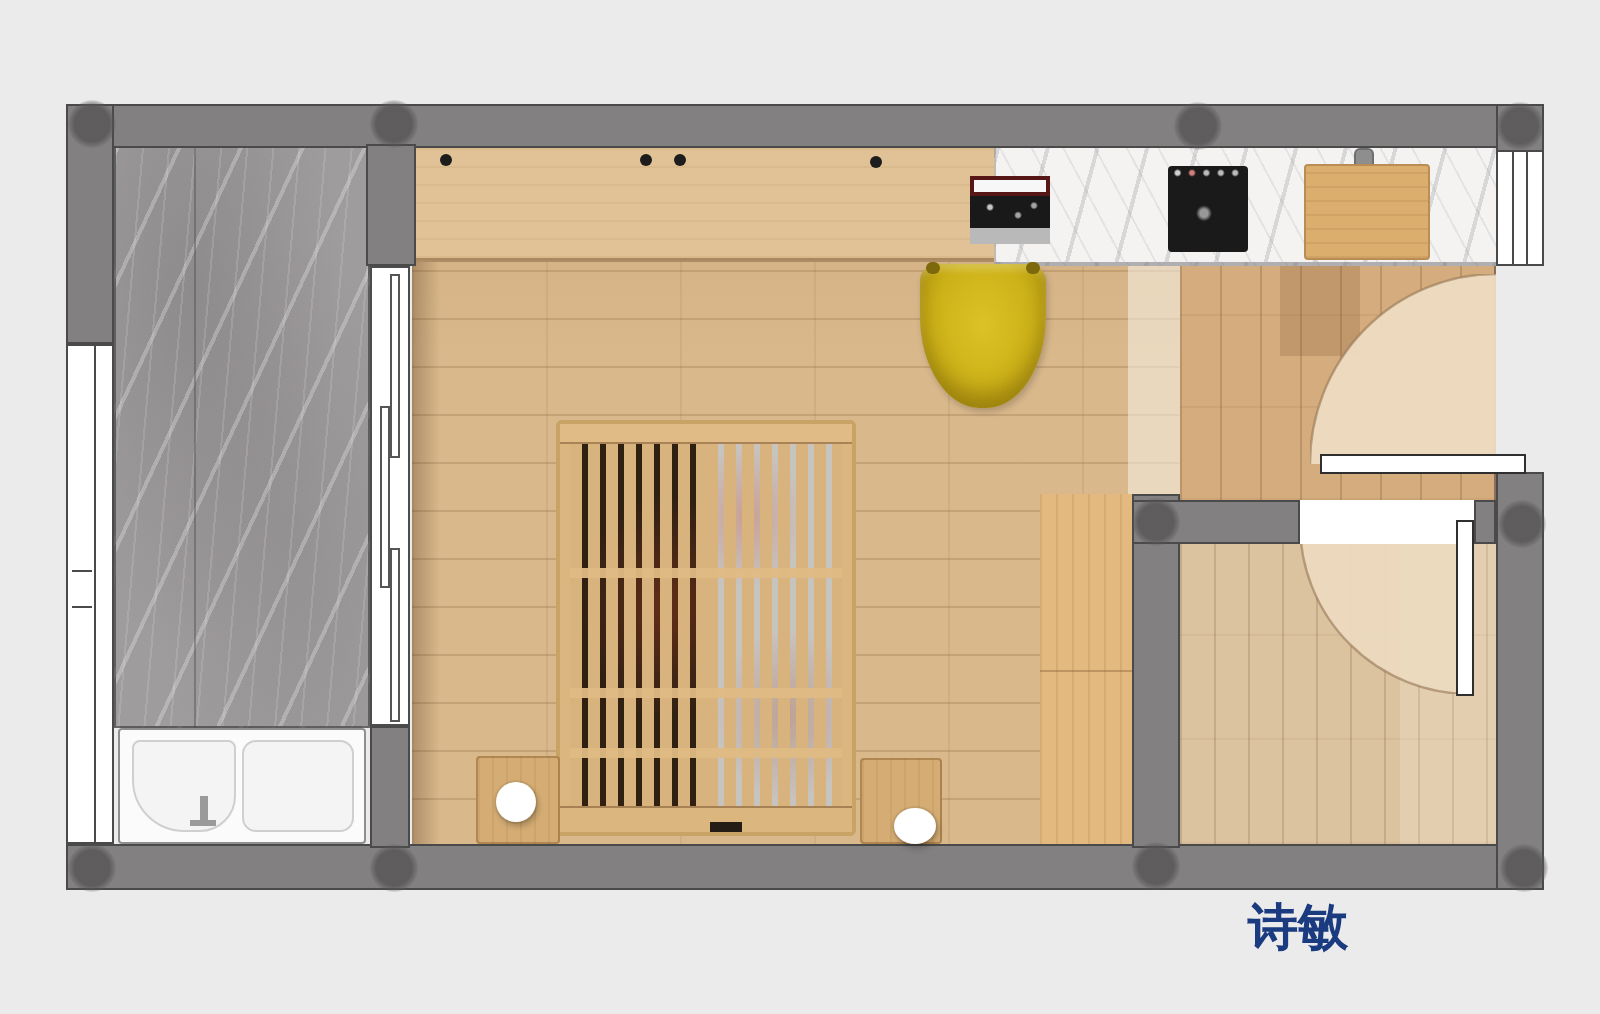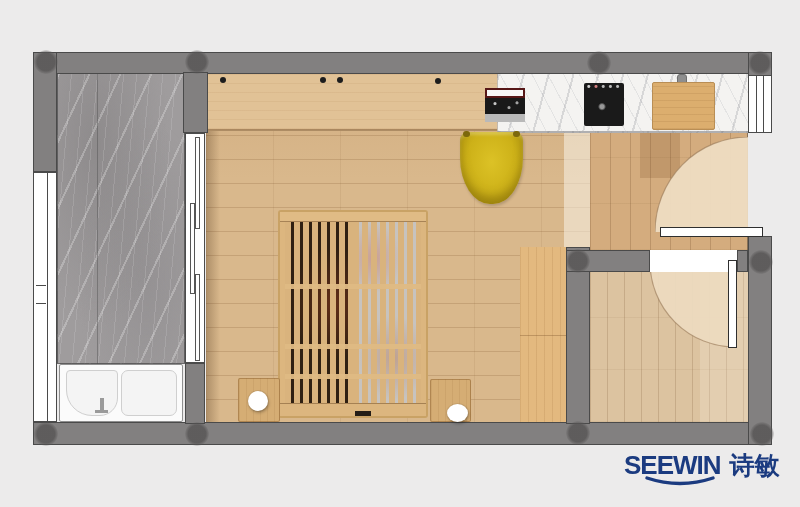--- a/index.html
+++ b/index.html
@@ -209,22 +209,16 @@
   <div class="col" style="left:587px;top:51px;"></div>
   <div class="col" style="left:748px;top:51px;"></div>
   <div class="col" style="left:34px;top:422px;"></div>
   <div class="col" style="left:185px;top:422px;"></div>
   <div class="col" style="left:566px;top:421px;"></div>
   <div class="col" style="left:750px;top:422px;"></div>
   <div class="col" style="left:566px;top:249px;"></div>
   <div class="col" style="left:749px;top:250px;"></div>
 
   <div class="logo" style="left:624px;top:452px;">
-    <div class="logo-en">
-      <span>SEEWIN</span>
-      <svg class="swoosh" width="72" height="11" viewBox="0 0 72 11">
-        <path d="M3,2 Q36,13 69,2" fill="none" stroke="#1b3b80" stroke-width="3.4" stroke-linecap="round"></path>
-      </svg>
-    </div>
     <div class="logo-cn">诗敏</div>
   </div>
 
 </div>
 
 </body></html>

